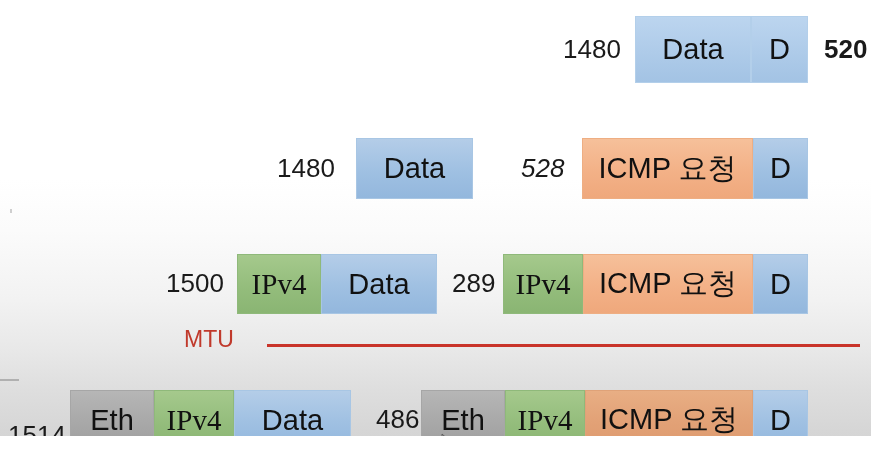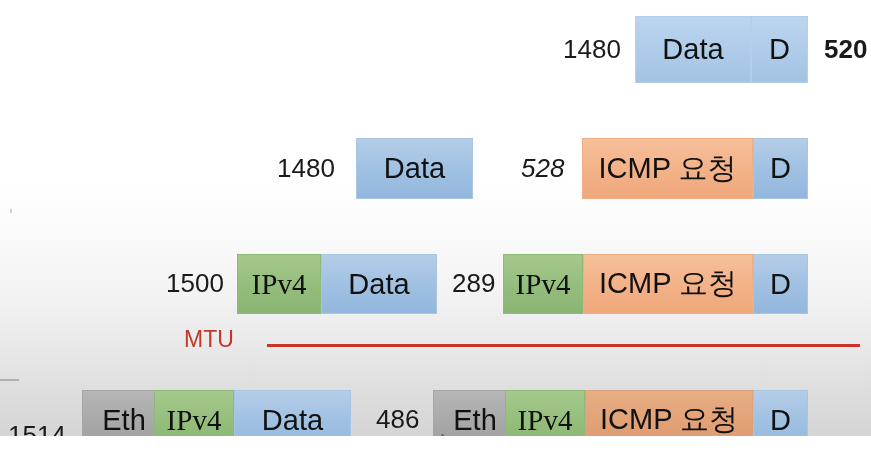--- a/index.html
+++ b/index.html
@@ -70,21 +70,20 @@
     background: linear-gradient(to bottom, #f6c09a 0%, #f3b187 55%, #efa87c 100%);
     border: 1px solid #eeae83;
   }
   .box-orange-deep {
     background: linear-gradient(to bottom, #e8ae84 0%, #e2a176 55%, #dd9a6e 100%);
     border: 1px solid #dfa278;
   }
   .box-gray {
     background: linear-gradient(to bottom, #b6b6b6 0%, #a8a8a8 55%, #9e9e9e 100%);
     border: 1px solid #a6a6a6;
-    margin-left: 12px;
   }
 
   
   .mtu-text {
     position: absolute;
     color: #c0392b;
     font-size: 23px;
     line-height: 25px;
     text-align: center;
     white-space: nowrap;

